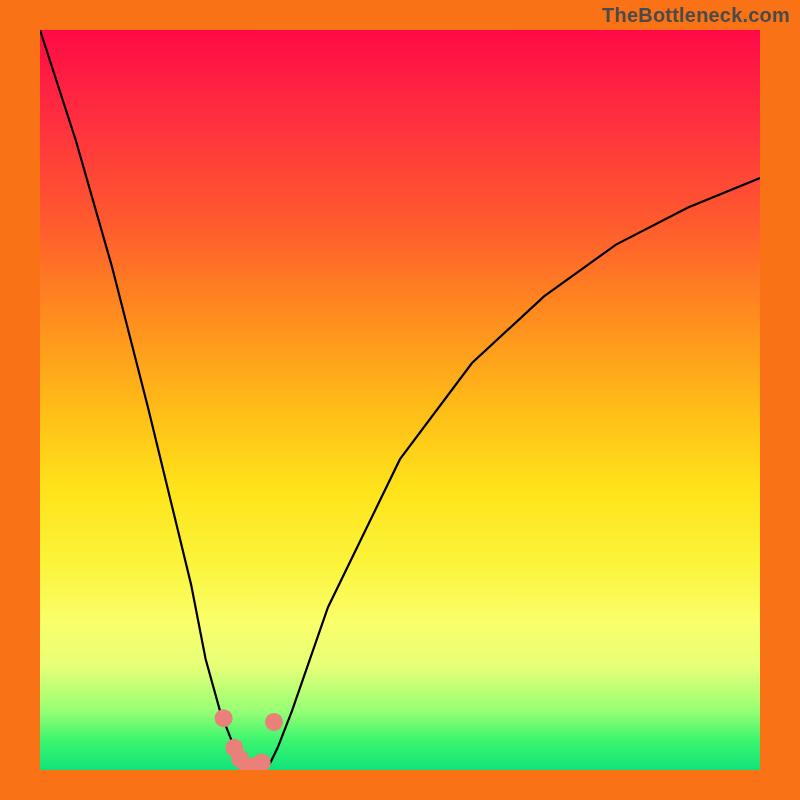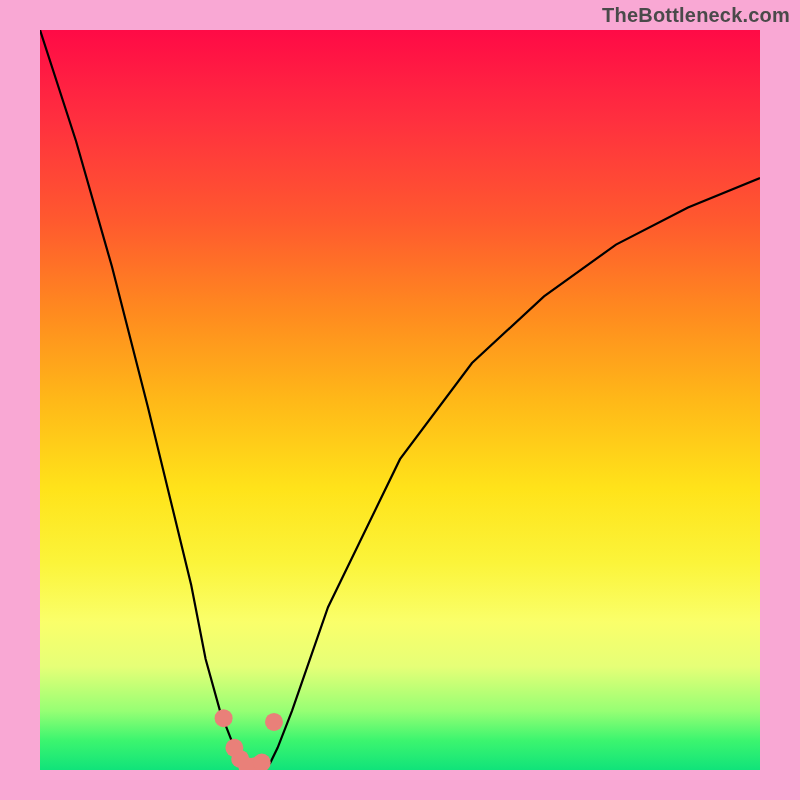--- a/index.html
+++ b/index.html
@@ -7,21 +7,21 @@
     padding: 0;
     width: 800px;
     height: 800px;
     font-family: Arial, Helvetica, sans-serif;
     background: #000;
   }
   .canvas {
     position: relative;
     width: 800px;
     height: 800px;
-    background: #f9a8d4;
+    background: #f97316;
   }
   .watermark {
     position: absolute;
     top: 4px;
     right: 10px;
     color: #4a4a4a;
     font-size: 20px;
     font-weight: 600;
     letter-spacing: 0.2px;
     z-index: 10;

